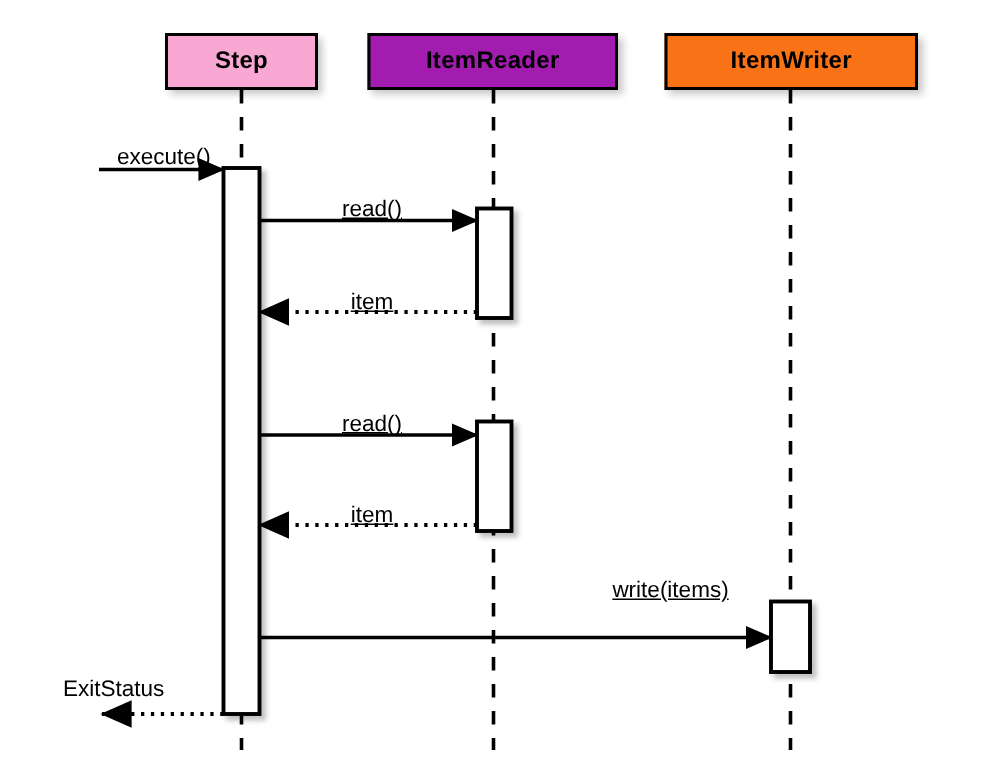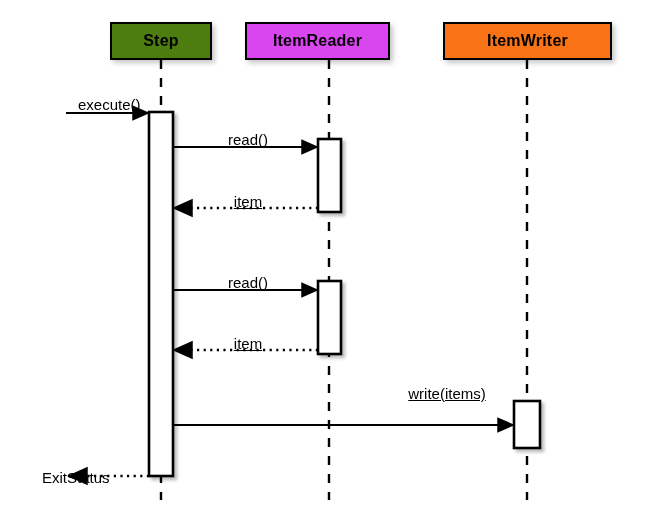--- a/index.html
+++ b/index.html
@@ -66,33 +66,33 @@
         <line x1="173" y1="147" x2="318" y2="147" stroke="#000000" stroke-width="2.2" marker-end="url(#arrow-solid)"></line>
         <line x1="318" y1="208" x2="173" y2="208" stroke="#000000" stroke-width="2.6" marker-end="url(#arrow-open)" stroke-dasharray="2.2 4.4" stroke-linecap="butt"></line>
         <line x1="173" y1="290" x2="318" y2="290" stroke="#000000" stroke-width="2.2" marker-end="url(#arrow-solid)"></line>
         <line x1="318" y1="350" x2="173" y2="350" stroke="#000000" stroke-width="2.6" marker-end="url(#arrow-open)" stroke-dasharray="2.2 4.4" stroke-linecap="butt"></line>
         <line x1="173" y1="425" x2="514" y2="425" stroke="#000000" stroke-width="2.2" marker-end="url(#arrow-solid)"></line>
         <line x1="149" y1="476" x2="68" y2="476" stroke="#000000" stroke-width="2.6" marker-end="url(#arrow-open)" stroke-dasharray="2.2 4.4" stroke-linecap="butt"></line>
       </g>
   </svg>
 
   <div id="heads">
-      <div class="lifeline-head" style="left: 110px; top: 22px; width: 102px; height: 38px; background: #4d7c0f;">
+      <div class="lifeline-head" style="left: 110px; top: 22px; width: 102px; height: 38px; background: #f9a8d4;">
         <span>Step</span>
       </div>
-      <div class="lifeline-head" style="left: 245px; top: 22px; width: 145px; height: 38px; background: #d946ef;">
+      <div class="lifeline-head" style="left: 245px; top: 22px; width: 167px; height: 38px; background: #a21caf;">
         <span>ItemReader</span>
       </div>
       <div class="lifeline-head" style="left: 443px; top: 22px; width: 169px; height: 38px; background: #f97316;">
         <span>ItemWriter</span>
       </div>
     </div>
   <div id="labels">
       <div class="msg-label" style="left: 30px; top: 97px; margin-left: 48px;">execute()</div>
       <div class="msg-label center" style="left: 248px; top: 132px;">read()</div>
       <div class="msg-label center" style="left: 248px; top: 194px;">item</div>
       <div class="msg-label center" style="left: 248px; top: 275px;">read()</div>
       <div class="msg-label center" style="left: 248px; top: 336px;">item</div>
       <div class="msg-label center" style="left: 447px; top: 386px;">write(items)</div>
-      <div class="msg-label" style="left: 42px; top: 470px;">ExitStatus</div>
+      <div class="msg-label" style="left: 42px; top: 452px;">ExitStatus</div>
     </div>
 
 </div>
 
 </body></html>

